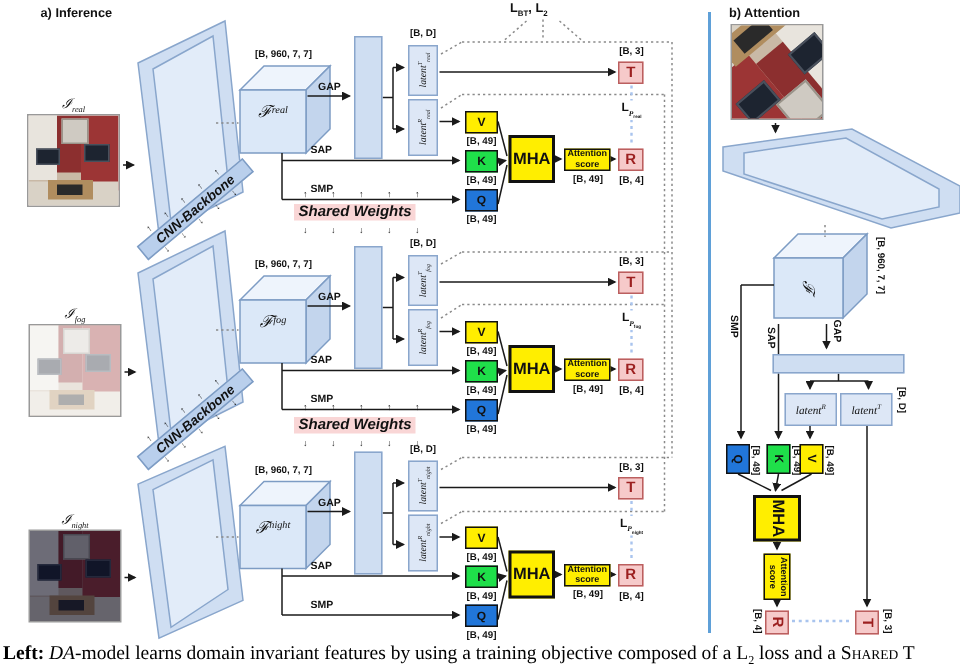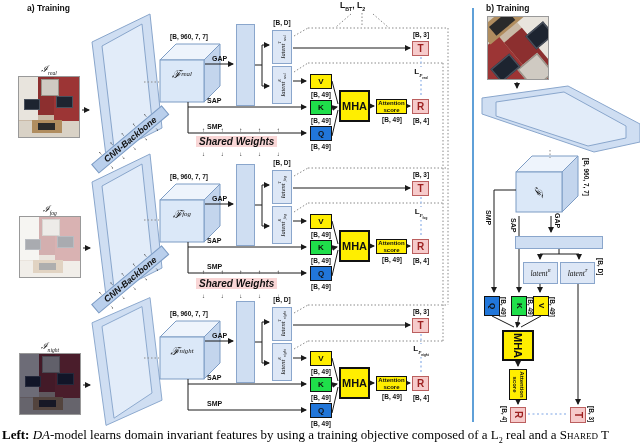--- a/index.html
+++ b/index.html
@@ -224,22 +224,22 @@
     </g>
 
     <g stroke="#a9c4ee" stroke-width="1.6" stroke-dasharray="2 2.5">
       <line x1="421" y1="57" x2="421" y2="97"></line>
       <line x1="421" y1="197" x2="421" y2="237"></line>
       <line x1="421" y1="334" x2="421" y2="374"></line>
       <line x1="528" y1="414" x2="567" y2="414"></line>
     </g>
   </svg>
 
-  <div class="ttl" style="left:27px;top:3px">a) Training</div>
-  <div class="ttl" style="left:486px;top:3px">b) Training</div>
+  <div class="ttl" style="left:27px;top:3px">a) Inference</div>
+  <div class="ttl" style="left:486px;top:3px">b) Attention</div>
 
   <div class="losslbl" style="left:340px;top:0"><span>L</span><sub>BT</sub><span>, </span><span>L</span><sub>2</sub></div>
 
   <div class="dim ser" style="left:18px;top:62px;width:62px;font-size:9px;font-weight:normal"><span>ℐ</span><sub>real</sub></div>
   <div class="photo" style="left:18px;top:76px;width:62px;height:62px">
     <div class="room">
         <div class="r-wl"></div>
         <div class="r-wm"></div>
         <div class="r-wr"></div>
         <div class="r-po"></div>
@@ -437,15 +437,15 @@
   <div class="dim vtd" style="left:549px;top:297px">[B, 49]</div>
   <div class="bx mha vtd" style="left:502px;top:330px;width:32px;height:31px">MHA</div>
   <div class="bx score" style="left:509px;top:369px;width:18px;height:31px">
       <span style="transform:rotate(90deg);width:30px"><span>Attention</span><br><span>score</span></span>
     </div>
   <div class="bx head vtd" style="left:510px;top:407px;width:16px;height:16px">R</div>
   <div class="dim vtd" style="left:501px;top:406px">[B, 4]</div>
   <div class="bx head vtd" style="left:570px;top:407px;width:16px;height:16px">T</div>
   <div class="dim vtd" style="left:588px;top:406px">[B, 3]</div>
 
-  <div class="caption" style="left:2px;top:427px;width:680px"><b>Left:</b> <i>DA</i><span>-model learns domain invariant features by using a training objective composed of a L</span><sub>2</sub><span> real and a </span><span class="sc">Shared T</span></div>
+  <div class="caption" style="left:2px;top:427px;width:680px"><b>Left:</b> <i>DA</i><span>-model learns domain invariant features by using a training objective composed of a L</span><sub>2</sub><span> loss and a </span><span class="sc">Shared T</span></div>
 
 </div>
 
 </body></html>

